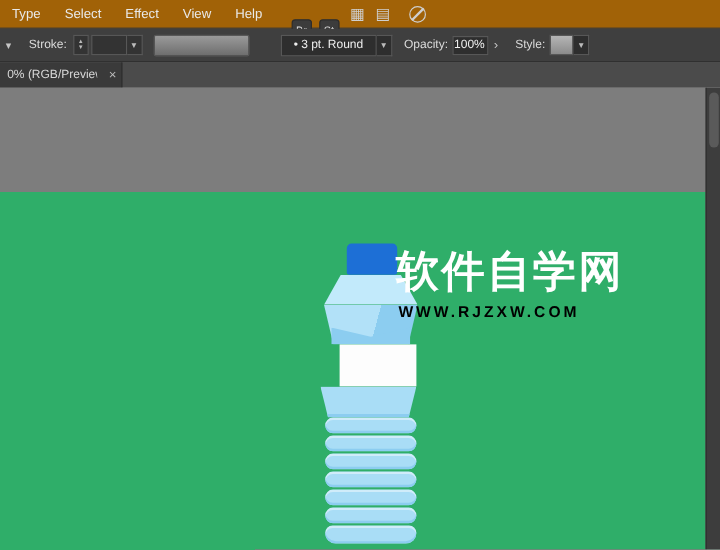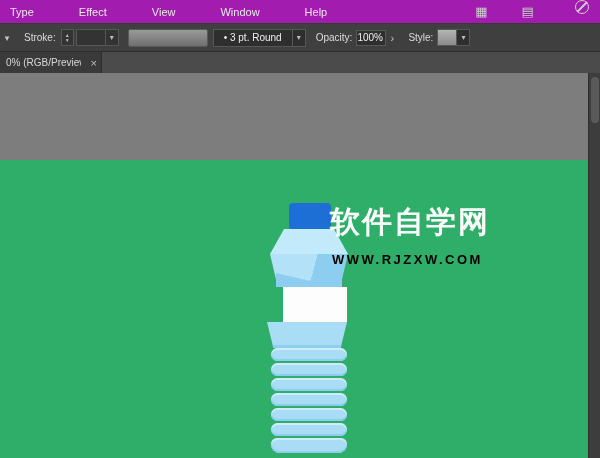--- a/index.html
+++ b/index.html
@@ -2,22 +2,22 @@
 <html><head>
 <meta charset="utf-8">
 <style>
   * { margin:0; padding:0; box-sizing:border-box; }
   html,body { width:600px; height:458px; overflow:hidden; background:#7e7e7e;
               font-family:"Liberation Sans", sans-serif; }
   .app { position:relative; width:600px; height:458px; }
 
   
   .menubar { position:absolute; top:0; left:0; width:600px; height:24px;
-             background:#a21caf; display:flex; 
-             color:#e9e9e9; font-size:11px; border-bottom:1px solid #383838;gap:25px; }
+             background:#a16207; display:flex; align-items:center;
+             color:#e9e9e9; font-size:11px; border-bottom:1px solid #383838; }
   .menu-item { padding:0 10px; height:24px; line-height:24px; cursor:default; }
   .badge { width:17px; height:17px; margin-left:6px; background:#3c3c3c;
            border:1px solid #2c2c2c; border-radius:3px; color:#ddd;
            font-size:9px; display:flex; align-items:center; justify-content:center;margin-top:26px; }
   .badge.first { margin-left:14px; }
   .mb-icon { margin-left:9px; color:#cfcfcf; font-size:13px; line-height:24px; }
   .circle-slash { position:relative; width:14px; height:14px; margin-left:16px;
                   border:1.5px solid #cfcfcf; border-radius:50%; }
   .circle-slash::after { content:""; position:absolute; left:-1px; top:5px;
                   width:14px; height:1.5px; background:#cfcfcf; transform:rotate(-45deg); }
@@ -33,21 +33,21 @@
              align-items:center; justify-content:center; color:#bbb; font-size:5px;
              line-height:5px; }
   .combo { display:flex; height:17px; margin-left:2px; }
   .combo .val { width:30px; background:#333; border:1px solid #575757; }
   .combo .arrow { width:13px; background:#333; border:1px solid #575757;
                   border-left:none; color:#bbb; font-size:8px; text-align:center;
                   line-height:15px; }
   .disabled-drop { margin-left:9px; width:80px; height:18px;
                    background:linear-gradient(to bottom,#9a9a9a,#6e6e6e);
                    border:1px solid #585858; border-radius:2px; }
-  .brush-combo { display:flex; height:18px; margin-left:5px; }
+  .brush-combo { display:flex; height:18px; margin-left:26px; }
   .brush-combo .bval { width:80px; background:#2e2e2e; border:1px solid #575757;
                    color:#eee; text-align:center; line-height:16px; white-space:nowrap; }
   .brush-combo .arrow { width:13px; background:#2e2e2e; border:1px solid #575757;
                    border-left:none; color:#bbb; font-size:8px; text-align:center; line-height:16px; }
   .op-field { margin-left:4px; width:30px; height:16px; background:#2e2e2e;
               border:1px solid #575757; color:#f0f0f0; text-align:left; line-height:14px; }
   .op-arrow { width:12px; text-align:center; color:#c5c5c5; font-size:11px; }
   .style-combo { display:flex; height:17px; margin-left:4px; }
   .style-combo .sval { width:20px; background:linear-gradient(to bottom,#b5b5b5,#8b8b8b);
                    border:1px solid #575757; }
@@ -93,36 +93,36 @@
               box-shadow:inset 0 -3px 0 #8ccdf0; }
   .rib      { left:271px; width:76px; height:13px; background:#a9ddf6;
               border-radius:7px;
               box-shadow:inset 0 2px 0 rgba(255,255,255,.45), inset 0 -2px 0 #8ccdf0; }
   .rib.r1{top:188px} .rib.r2{top:203px} .rib.r3{top:218px} .rib.r4{top:233px}
   .rib.r5{top:248px} .rib.r6{top:263px}
   .rib.r7{top:278px; height:15px; border-radius:7px 7px 10px 10px;}
 
   
   .wm-title { position:absolute; left:330px; top:42px; color:#ffffff;
-              font-size:30px; font-weight:bold; letter-spacing:2px;
+              font-size:36px; font-weight:bold; letter-spacing:2px;
               white-space:nowrap; }
   .wm-url   { position:absolute; left:332px; top:92px; color:#000000;
               font-size:13px; font-weight:bold; letter-spacing:2.5px;
               white-space:nowrap;text-align:center; }
 </style>
 </head>
 <body>
 
 <div class="app">
 
   <div class="menubar">
     <span class="menu-item">Type</span>
+    <span class="menu-item">Select</span>
     <span class="menu-item">Effect</span>
     <span class="menu-item">View</span>
-    <span class="menu-item">Window</span>
     <span class="menu-item">Help</span>
     <span class="badge first">Br</span>
     <span class="badge">St</span>
     <span class="mb-icon">▦</span>
     <span class="mb-icon">▤</span>
     <span class="circle-slash"></span>
   </div>
 
   <div class="toolbar">
     <span class="tb-chevron">▾</span>

